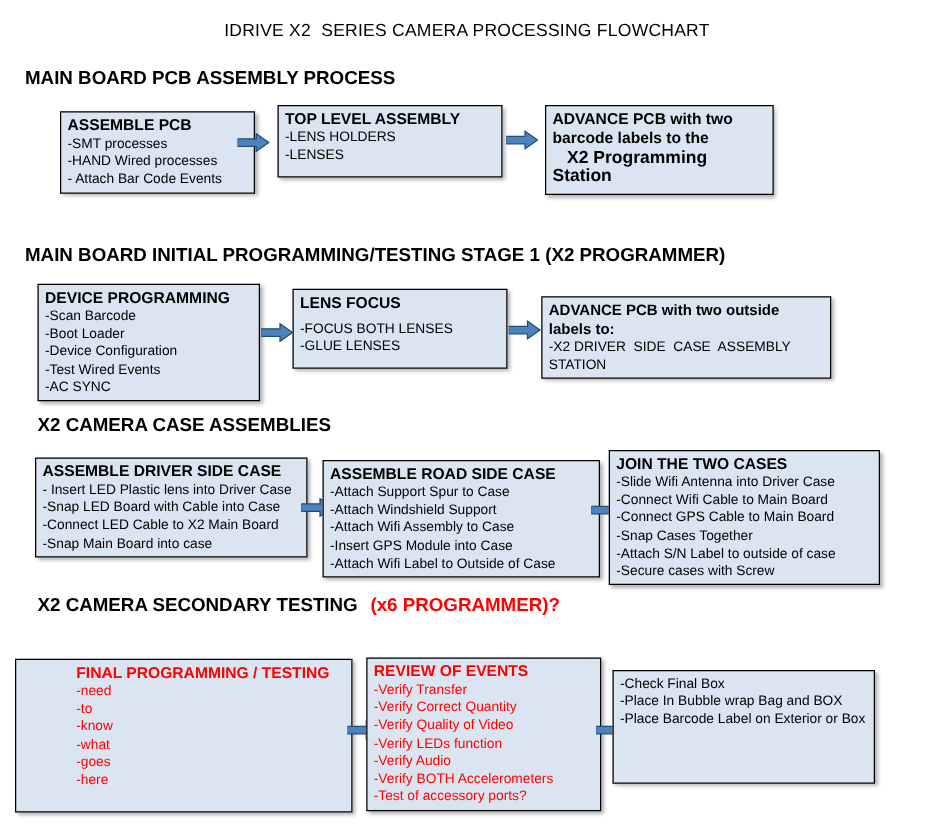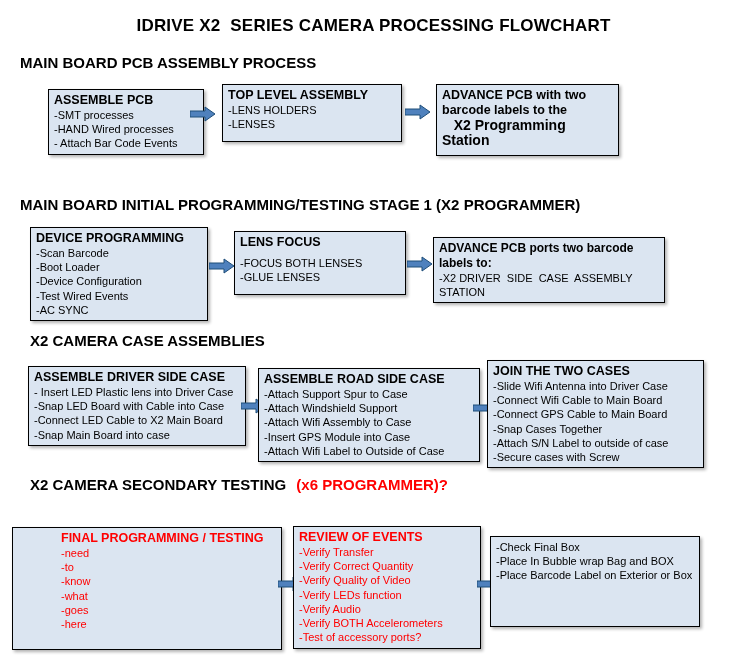--- a/index.html
+++ b/index.html
@@ -1,21 +1,21 @@
 <!DOCTYPE html>
 <html style="--box-fill: #dbe5f1; --box-border: #000000; --arrow-blue: #4f81bd; --accent-red: #ff0000; --background: #ffffff;"><head>
 <meta charset="utf-8">
 <style>
   html,body { margin:0; padding:0; background:#ffffff; }
   body { font-family:"Liberation Sans", sans-serif; color:#000; }
   .canvas { position:relative; width:747px; height:662px; background:#ffffff; overflow:hidden; }
 
   .title {
     position:absolute; top:16px; left:0; width:100%;
-    text-align:center; font-size:17px; font-weight:bold;
+    text-align:center; font-size:14px; font-weight:normal;
     white-space:pre-wrap; letter-spacing:0.2px;
   }
   .heading {
     position:absolute; font-size:15px; font-weight:bold; white-space:pre-wrap;
   }
   .heading .accent { color:var(--accent-red,#ff0000); margin-left:6px; }
 
   .box {
     position:absolute; box-sizing:border-box;
     background:var(--box-fill,#dbe5f1);
@@ -113,21 +113,21 @@
     <div class="i">-GLUE LENSES</div>
   </div>
 
   <div class="arrow" style="left:407px;top:256px">
     <svg width="26" height="16" viewBox="0 0 26 16">
         <polygon points="0,5 15,5 15,1 25,8 15,15 15,11 0,11"></polygon>
       </svg>
   </div>
 
   <div class="box s1b2">
-    <div class="t small">ADVANCE PCB ports two barcode labels to:</div>
+    <div class="t small">ADVANCE PCB with two outside labels to:</div>
     <div class="i">-X2 DRIVER  SIDE  CASE  ASSEMBLY STATION</div>
   </div>
 
   <div class="heading" style="left:30px;top:332px">X2 CAMERA CASE ASSEMBLIES</div>
 
   <div class="box s2b0">
     <div class="t">ASSEMBLE DRIVER SIDE CASE</div>
     <div class="i">- Insert LED Plastic lens into Driver Case</div>
     <div class="i">-Snap LED Board with Cable into Case</div>
     <div class="i">-Connect LED Cable to X2 Main Board</div>

